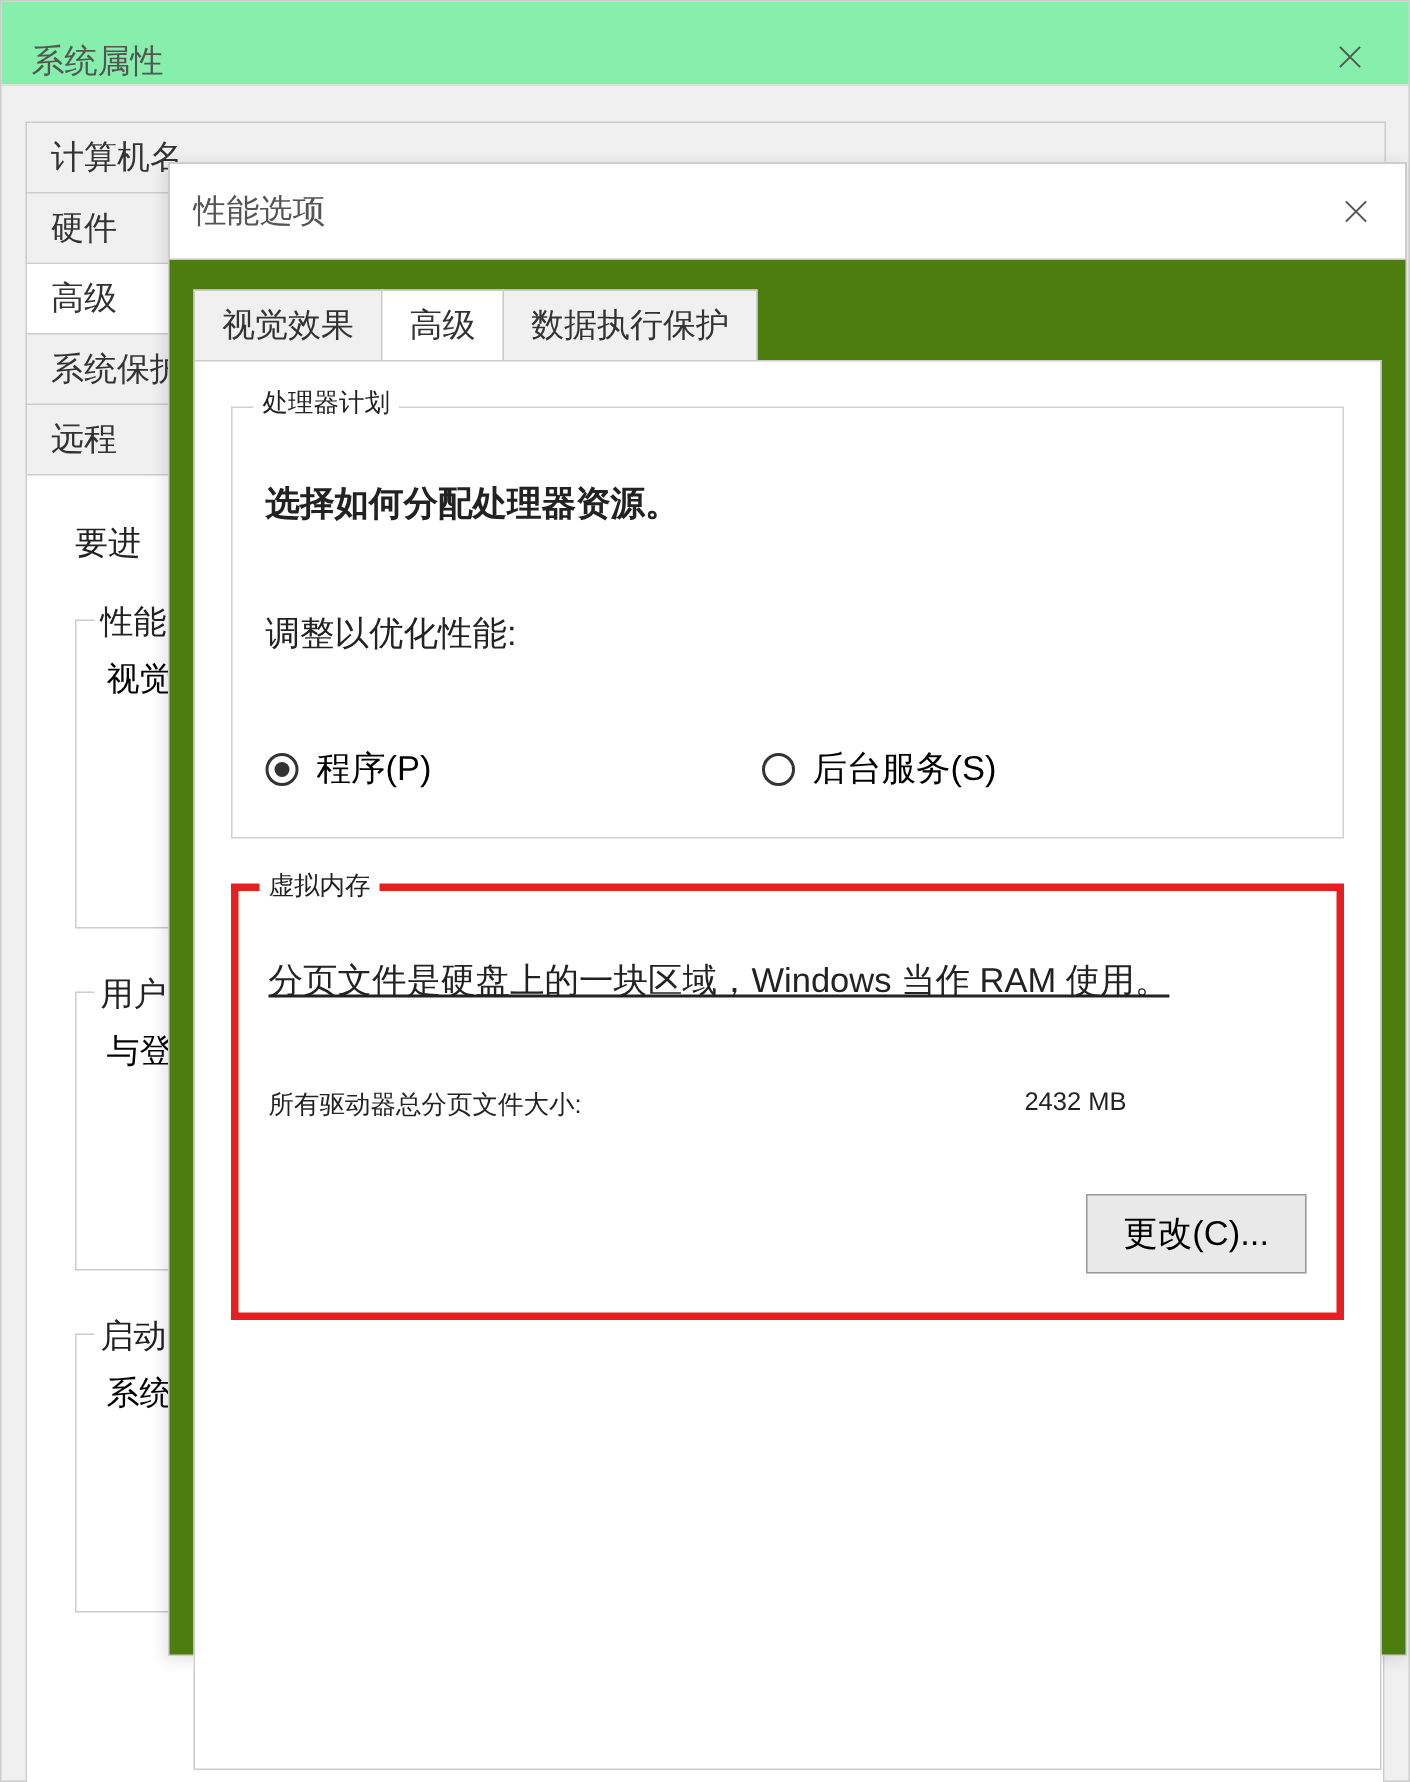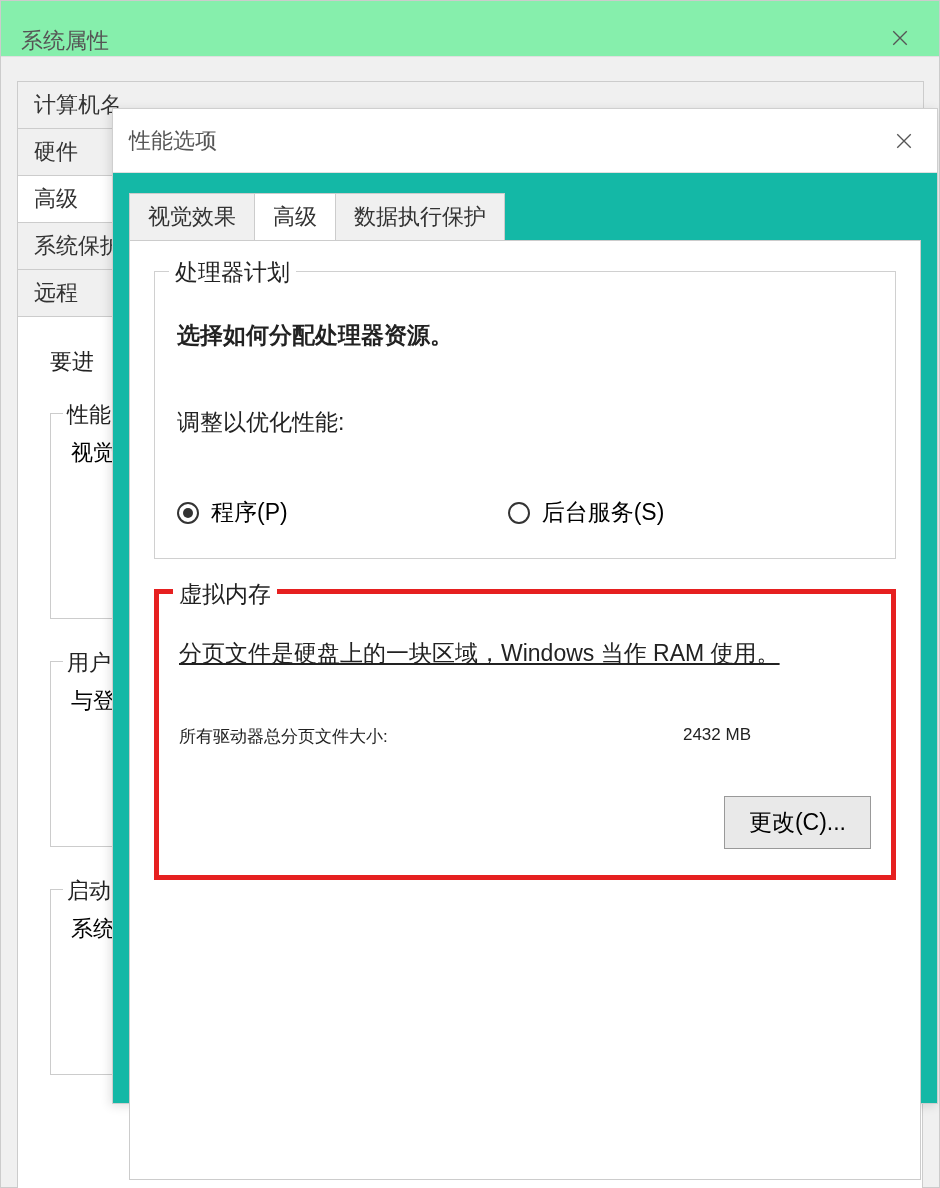--- a/index.html
+++ b/index.html
@@ -98,21 +98,21 @@
       color: #222;
     }
     
     
     .fg-window {
       position: absolute;
       left: 112px;
       top: 108px;
       width: 826px;
       height: 996px;
-      background: #14b8a6;
+      background: #4d7c0f;
       border: 1px solid #cfcfcf;
       box-shadow: -2px 2px 10px rgba(0,0,0,0.12);
     }
     .fg-titlebar {
       height: 64px;
       background: #fff;
       display: flex;
       justify-content: space-between;
       align-items: center;
       padding: 0 10px 0 16px;
@@ -152,21 +152,21 @@
       padding: 48px 22px 30px;
       margin-bottom: 30px;
       position: relative;
     }
     .legend {
       position: absolute;
       top: -15px;
       left: 14px;
       padding: 0 6px;
       background: #fff;
-      font-size: 23px;
+      font-size: 17px;
       color: #222;
     }
     .desc {
       font-size: 23px;
       color: #222;
       margin-bottom: 56px;
       font-weight: bold;
     }
     .label-line {
       font-size: 23px;

